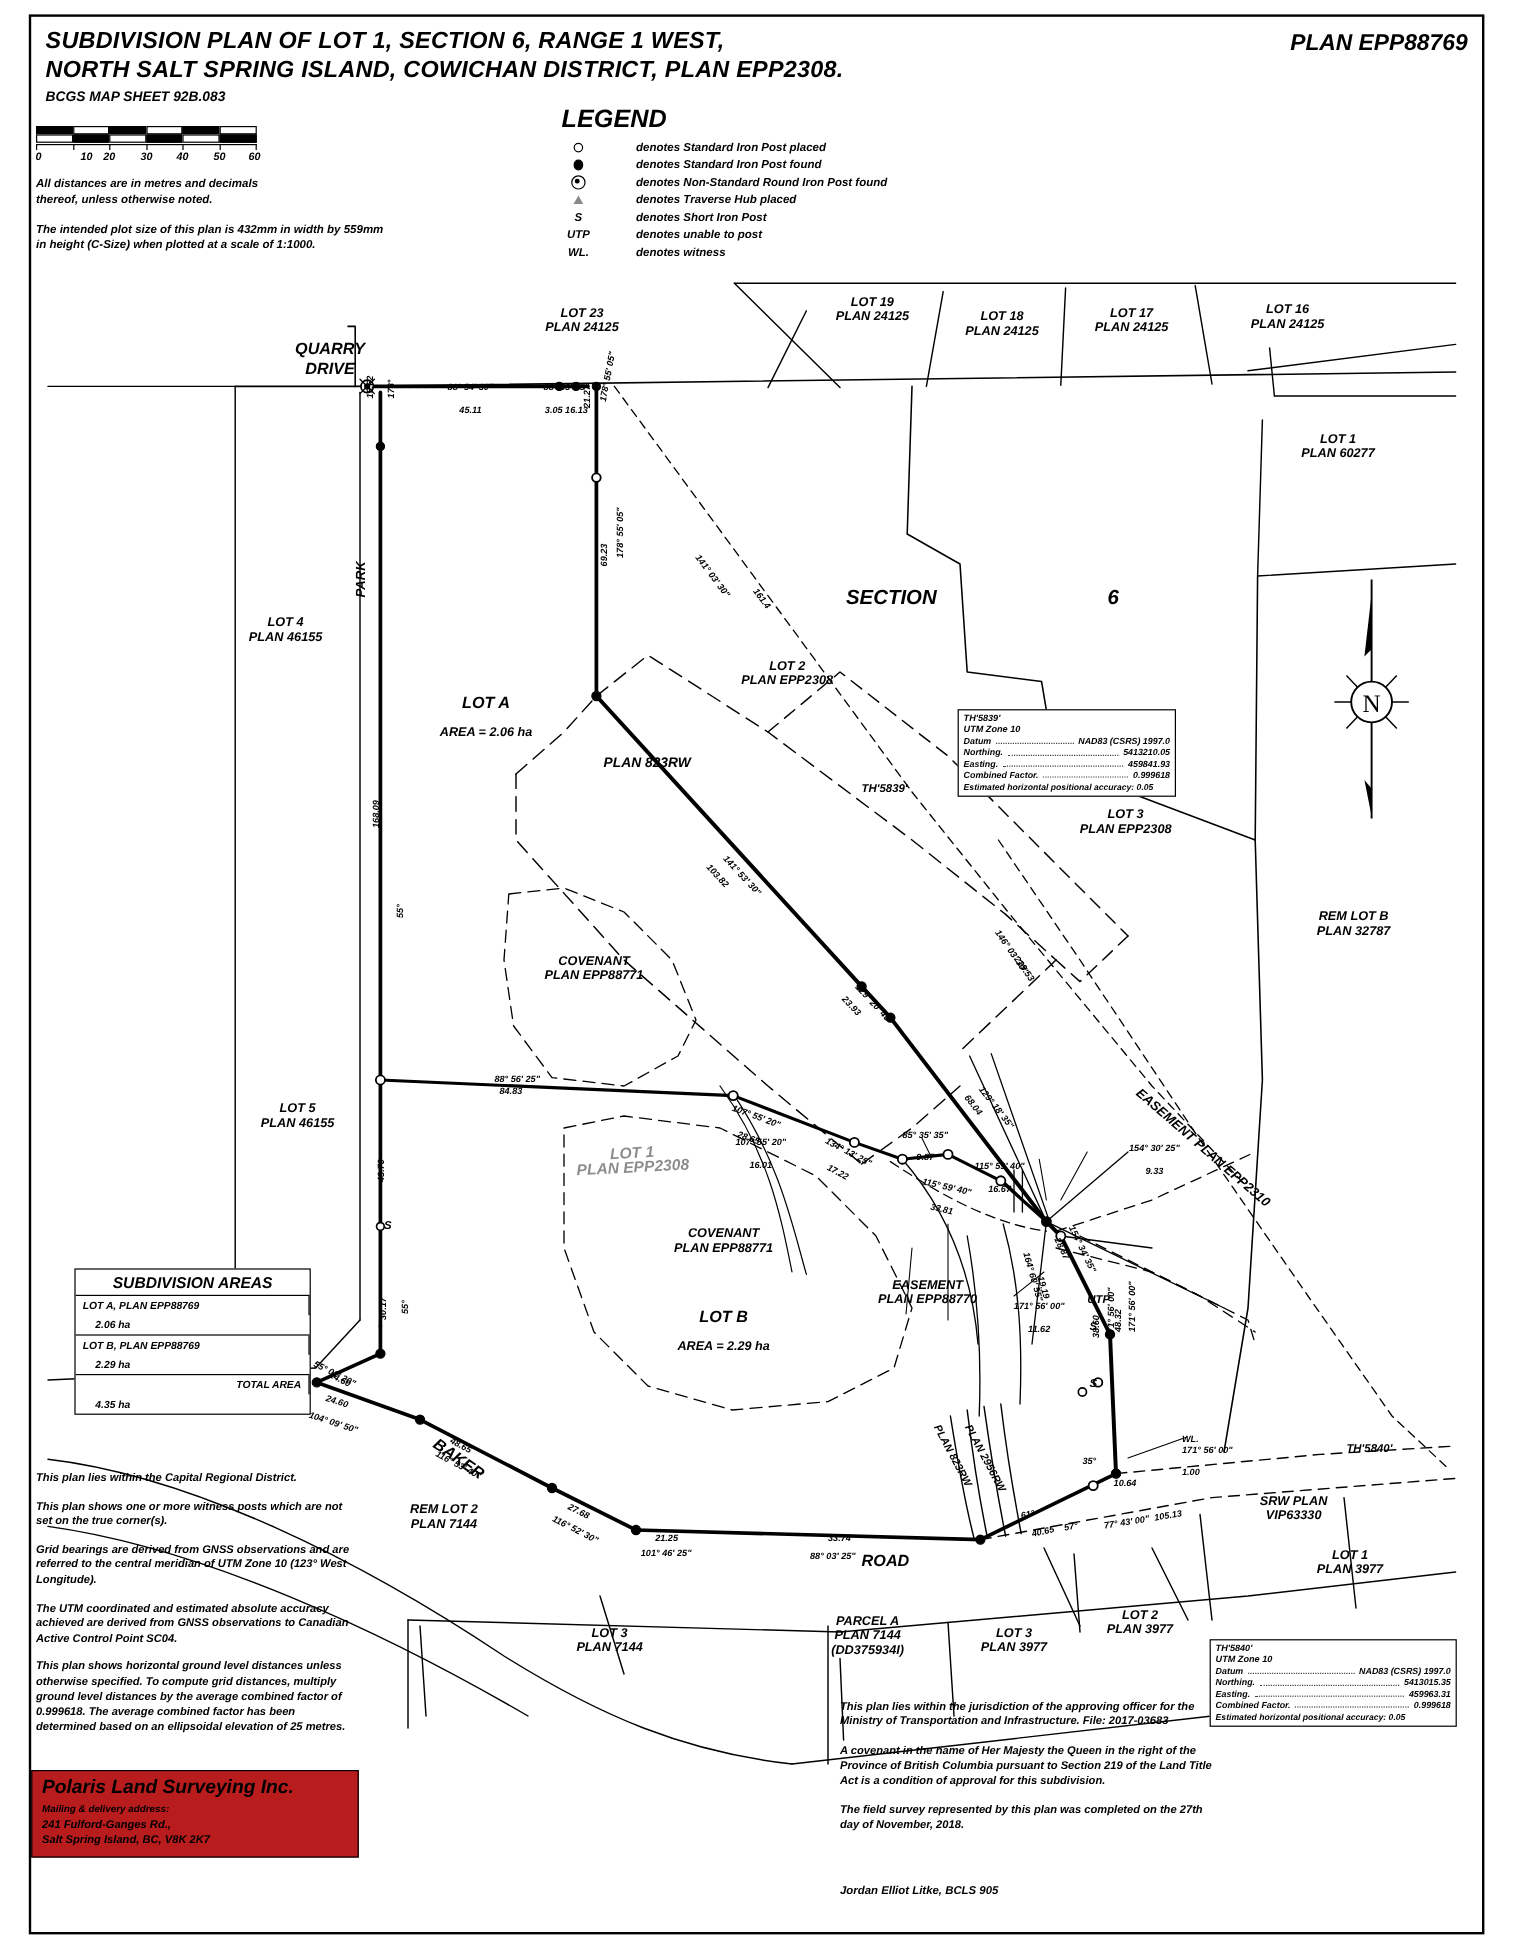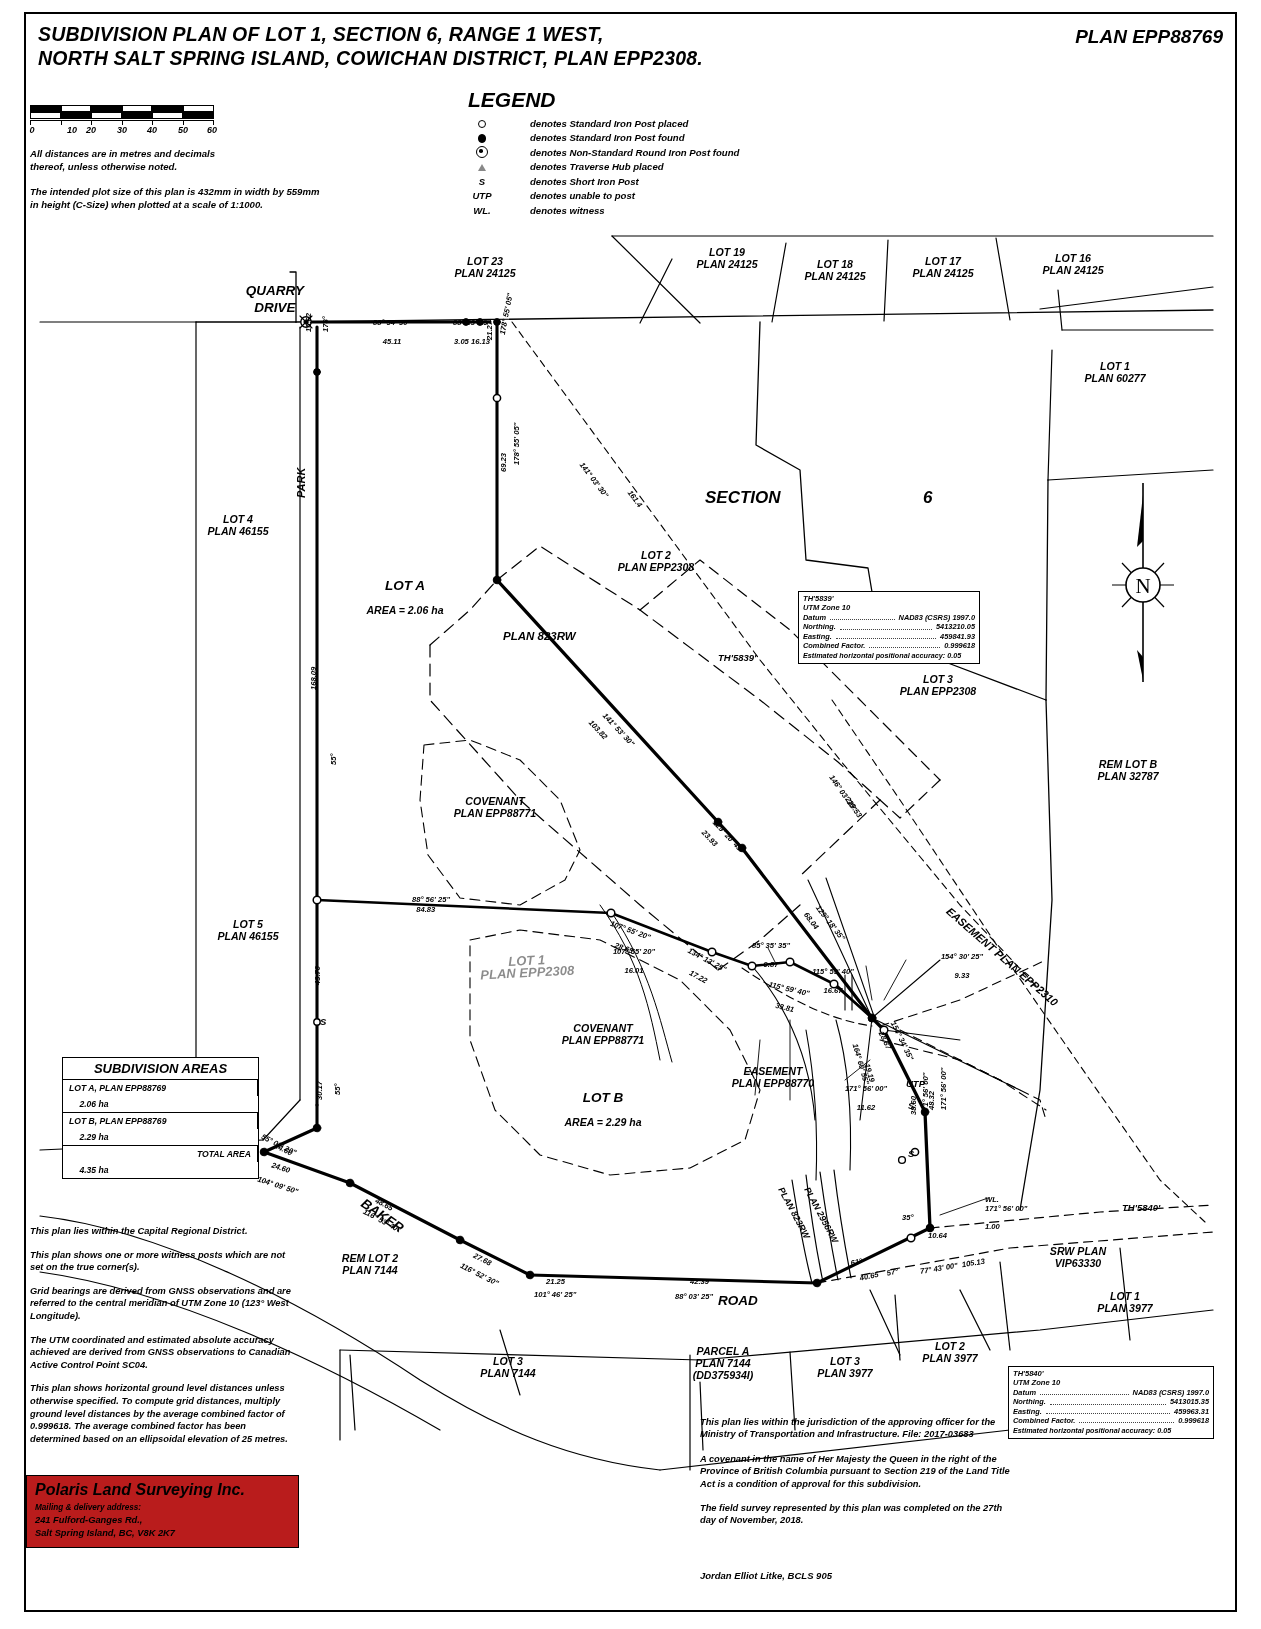--- a/index.html
+++ b/index.html
@@ -139,20 +139,21 @@
 </head>
 <body>
 
 <div id="sheet">
 
   <div id="border"></div>
 
   <div id="title-block">
     <div id="plan-title">SUBDIVISION PLAN OF LOT 1, SECTION 6, RANGE 1 WEST,
 NORTH SALT SPRING ISLAND, COWICHAN DISTRICT, PLAN EPP2308.</div>
+    <div id="bcgs">BCGS MAP SHEET 92B.083</div>
   </div>
   <div id="plan-number">PLAN EPP88769</div>
 
   <div id="scalebar-wrap">
     <div id="scalebar">
       <div class="sb-row" style="top:0;">
         <div class="sb-cell f" style="left:0;width:30.6px;"></div>
         <div class="sb-cell" style="left:30.6px;width:30.6px;"></div>
         <div class="sb-cell f" style="left:61.2px;width:30.6px;"></div>
         <div class="sb-cell" style="left:91.8px;width:30.6px;"></div>
@@ -721,21 +722,21 @@
     </div>
 
     <div class="mlbl dim" style="left:546px;top:1268px;">
       <span>21.25</span>
     </div>
     <div class="mlbl dim" style="left:534px;top:1281px;">
       <span>101° 46' 25"</span>
     </div>
 
     <div class="mlbl dim" style="left:690px;top:1268px;">
-      <span>42.39</span>
+      <span>33.74</span>
     </div>
     <div class="mlbl dim" style="left:675px;top:1283px;">
       <span>88° 03' 25"</span>
     </div>
 
     <div id="north">
       <svg width="66" height="215" viewBox="0 0 66 215">
         <line x1="33" y1="8" x2="33" y2="207" stroke="#000" stroke-width="1.6"></line>
         <path d="M33 20 L27 72 L33 66 Z" fill="#000"></path>
         <path d="M33 205 L27 175 L33 182 Z" fill="#000"></path>

